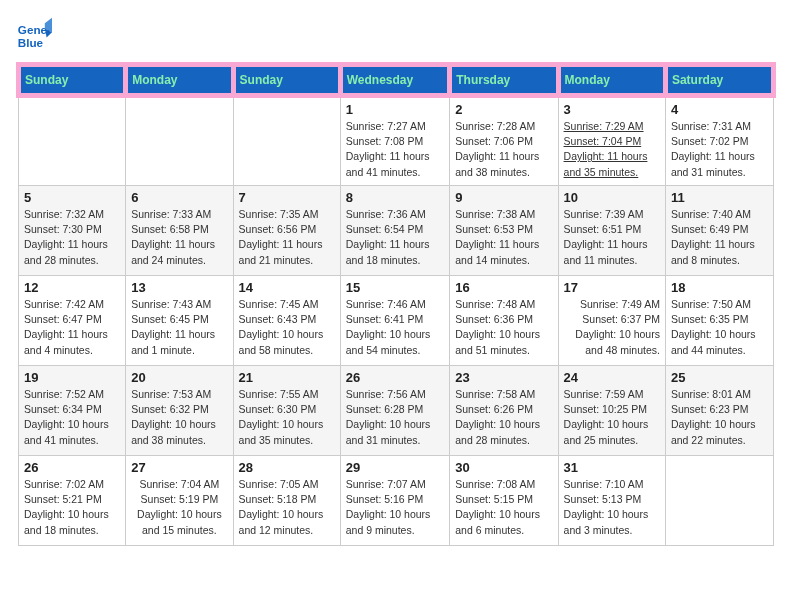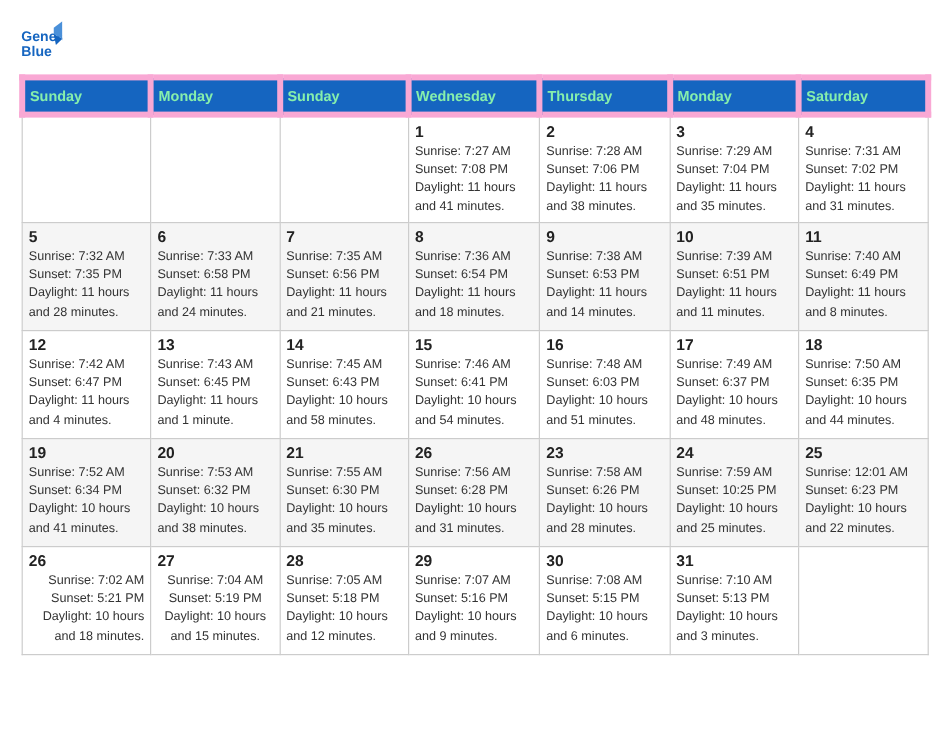--- a/index.html
+++ b/index.html
@@ -123,38 +123,38 @@
         </td>
         <td>
           <div class="day-num">2</div>
           <div class="day-detail" style="white-space: pre-line;">Sunrise: 7:28 AM
 Sunset: 7:06 PM
 Daylight: 11 hours
 and 38 minutes.</div>
         </td>
         <td>
           <div class="day-num">3</div>
-          <div class="day-detail" style="white-space: pre-line;">Sunrise: 7:29 AM
+          <div class="day-detail" style="white-space: pre-line; text-decoration: underline;">Sunrise: 7:29 AM
 Sunset: 7:04 PM
 Daylight: 11 hours
 and 35 minutes.</div>
         </td>
         <td>
           <div class="day-num">4</div>
           <div class="day-detail" style="white-space: pre-line;">Sunrise: 7:31 AM
 Sunset: 7:02 PM
 Daylight: 11 hours
 and 31 minutes.</div>
         </td>
       </tr>
       <tr>
         <td>
           <div class="day-num">5</div>
           <div class="day-detail" style="white-space: pre-line;">Sunrise: 7:32 AM
-Sunset: 7:35 PM
+Sunset: 7:30 PM
 Daylight: 11 hours
 and 28 minutes.</div>
         </td>
         <td>
           <div class="day-num">6</div>
           <div class="day-detail" style="white-space: pre-line;">Sunrise: 7:33 AM
 Sunset: 6:58 PM
 Daylight: 11 hours
 and 24 minutes.</div>
         </td>
@@ -219,27 +219,27 @@
         <td>
           <div class="day-num">15</div>
           <div class="day-detail" style="white-space: pre-line;">Sunrise: 7:46 AM
 Sunset: 6:41 PM
 Daylight: 10 hours
 and 54 minutes.</div>
         </td>
         <td>
           <div class="day-num">16</div>
           <div class="day-detail" style="white-space: pre-line;">Sunrise: 7:48 AM
-Sunset: 6:03 PM
+Sunset: 6:36 PM
 Daylight: 10 hours
 and 51 minutes.</div>
         </td>
         <td>
           <div class="day-num">17</div>
-          <div class="day-detail" style="white-space: pre-line;">Sunrise: 7:49 AM
+          <div class="day-detail" style="white-space: pre-line; text-align: right;">Sunrise: 7:49 AM
 Sunset: 6:37 PM
 Daylight: 10 hours
 and 48 minutes.</div>
         </td>
         <td>
           <div class="day-num">18</div>
           <div class="day-detail" style="white-space: pre-line;">Sunrise: 7:50 AM
 Sunset: 6:35 PM
 Daylight: 10 hours
 and 44 minutes.</div>
@@ -283,30 +283,30 @@
         </td>
         <td>
           <div class="day-num">24</div>
           <div class="day-detail" style="white-space: pre-line;">Sunrise: 7:59 AM
 Sunset: 10:25 PM
 Daylight: 10 hours
 and 25 minutes.</div>
         </td>
         <td>
           <div class="day-num">25</div>
-          <div class="day-detail" style="white-space: pre-line;">Sunrise: 12:01 AM
+          <div class="day-detail" style="white-space: pre-line;">Sunrise: 8:01 AM
 Sunset: 6:23 PM
 Daylight: 10 hours
 and 22 minutes.</div>
         </td>
       </tr>
       <tr>
         <td>
           <div class="day-num">26</div>
-          <div class="day-detail" style="white-space: pre-line; text-align: right;">Sunrise: 7:02 AM
+          <div class="day-detail" style="white-space: pre-line;">Sunrise: 7:02 AM
 Sunset: 5:21 PM
 Daylight: 10 hours
 and 18 minutes.</div>
         </td>
         <td>
           <div class="day-num">27</div>
           <div class="day-detail" style="white-space: pre-line; text-align: center;">Sunrise: 7:04 AM
 Sunset: 5:19 PM
 Daylight: 10 hours
 and 15 minutes.</div>

